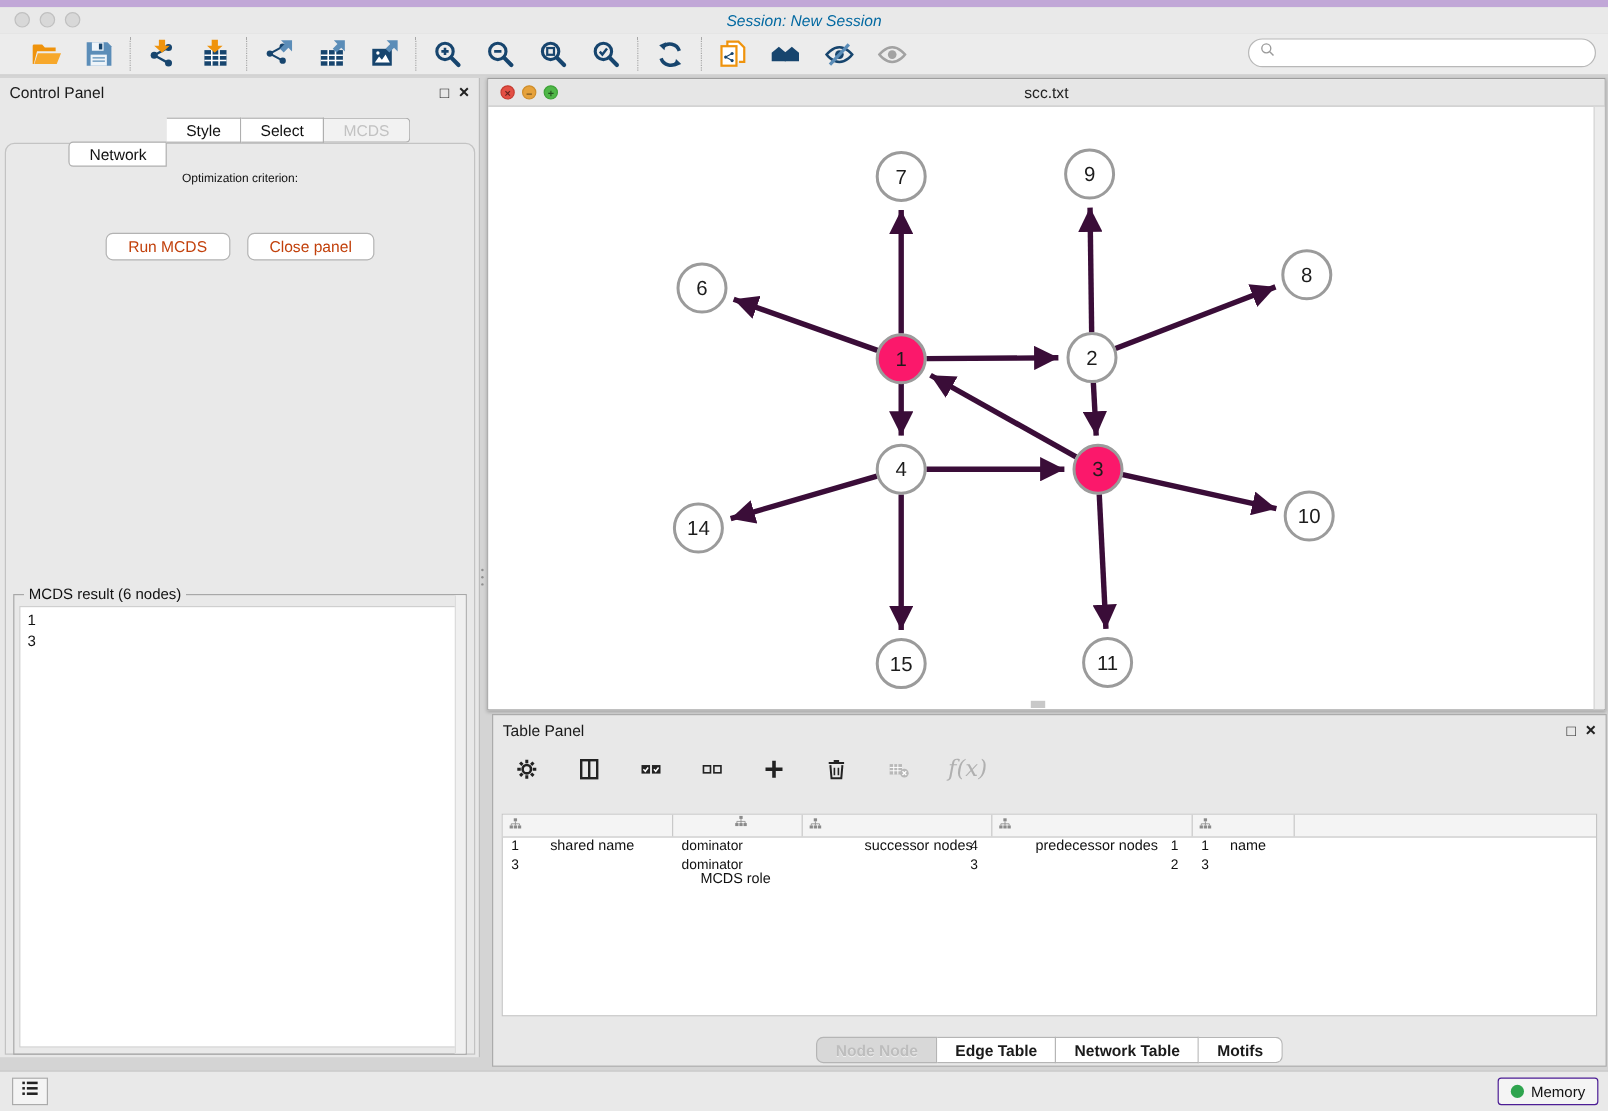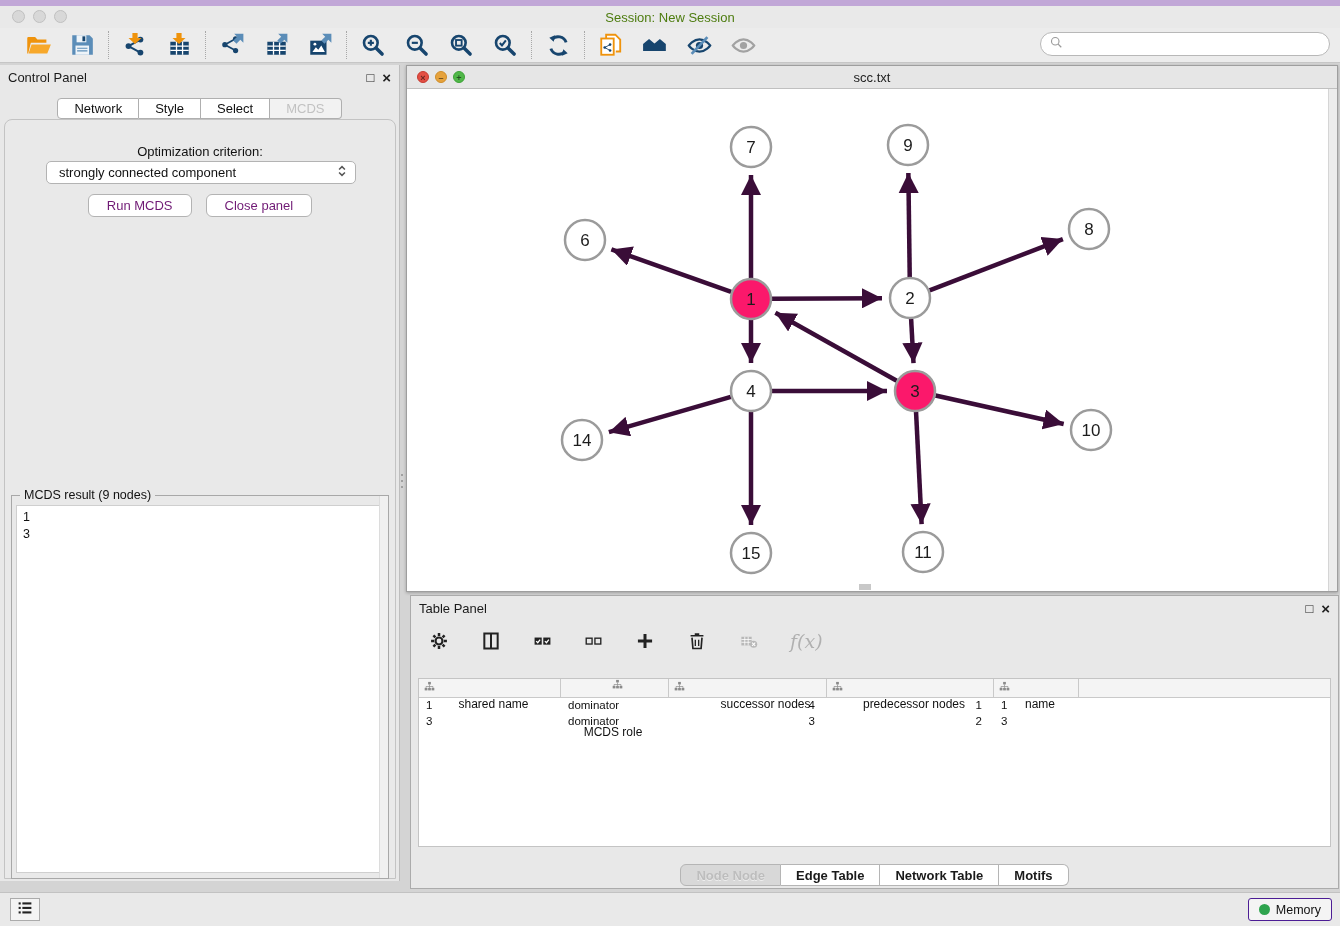--- a/index.html
+++ b/index.html
@@ -5,21 +5,21 @@
   * { margin:0; padding:0; box-sizing:border-box; }
   html,body { width:1340px; height:926px; }
   body { font-family:"Liberation Sans","DejaVu Sans",sans-serif; background:#d4d4d4; position:relative; overflow:hidden; }
 
   .top-strip { position:absolute; left:0; top:0; width:1340px; height:6px; background:#c1a7d7; }
 
   
   .titlebar { position:absolute; left:0; top:6px; width:1340px; height:22px; background:#e9e9e9; display:flex; align-items:center; }
   .tl-group { position:absolute; left:12px; top:4px; display:flex; gap:8px; }
   .tl { width:13px; height:13px; border-radius:50%; background:#d8d8d8; border:1px solid #c0c0c0; }
-  .win-title { width:100%; text-align:center; font-size:13px; color:#4d7c0f; }
+  .win-title { width:100%; text-align:center; font-size:13px; color:#0369a1;font-style:italic; }
 
   
   .main-toolbar { position:absolute; left:0; top:28px; width:1340px; height:35px; background:#ececec; border-bottom:1px solid #c6c6c6; display:flex; align-items:center; padding-left:12px; }
   .tb-group { display:flex; align-items:center; gap:16px; padding:0 12px; }
   .tb-sep { width:1px; height:28px; border-left:1px dotted #a8a8a8; }
   .tb-btn { width:28px; height:28px; display:flex; align-items:center; justify-content:center; cursor:default; }
   .tb-btn.disabled { opacity:.9; }
   .search-wrap { position:absolute; right:10px; top:4px; width:290px; height:24px; background:#ffffff; border:1px solid #b8b8b8; border-radius:12px; display:flex; align-items:center; padding-left:8px; gap:4px; }
   .search-wrap input { border:none; outline:none; flex:1; height:20px; font-size:13px; background:transparent; font-family:inherit; }
 
@@ -28,29 +28,29 @@
 
   
   .control-panel { position:absolute; left:0; top:2px; width:400px; height:816px; background:#e8e8e8; border-right:1px solid #bdbdbd; }
   .panel-header { height:24px; display:flex; align-items:center; padding:0 8px; }
   .panel-title { font-size:13px; color:#1a1a1a; }
   .panel-header .spacer { flex:1; }
   .ph-icon { font-size:13px; color:#222; margin-left:8px; line-height:1; cursor:default; }
   .ph-icon.close { font-weight:bold; font-size:15px; }
   .cp-tabs { position:absolute; left:0; top:33px; width:100%; display:flex; justify-content:center; z-index:2; }
   .tab { height:21px; padding:0 16px; background:#ffffff; border:1px solid #afafaf; border-left:none; font-size:13px; display:flex; align-items:center; color:#111; }
-  .tab:first-child { border-left:1px solid #afafaf; border-radius:4px 0 0 4px; }
+  .tab:first-child { border-left:1px solid #afafaf; border-radius:4px 0 0 4px;margin-top:20px; }
   .tab:last-child { border-radius:0 4px 4px 0; }
   .tab.active { background:#f2f2f2; color:#c2c2c2; }
   .cp-body { position:absolute; left:4px; top:54px; width:392px; height:760px; background:#e9e9e9; border:1px solid #c3c3c3; border-radius:8px 8px 0 0; }
-  .opt-label { position:absolute; left:0; top:24px; width:100%; text-align:center; font-size:13px; color:#111; }
+  .opt-label { position:absolute; left:0; top:24px; width:100%; text-align:center; font-size:10px; color:#111; }
   .dropdown { position:absolute; left:41px; top:41px; width:310px; height:23px; background:#ffffff; border:1px solid #b3b3b3; border-radius:5px; display:flex; align-items:center; padding:0 6px 0 12px; font-size:13px; color:#111; }
   .dropdown .dd-label { flex:1; }
   .btn-row { position:absolute; left:0; top:74px; width:100%; display:flex; justify-content:center; gap:14px; }
-  .push-btn { height:23px; padding:0 18px; background:#ffffff; border:1px solid #b3b3b3; border-radius:6px; font-size:13px; color:#701a75; display:flex; align-items:center; cursor:default; }
+  .push-btn { height:23px; padding:0 18px; background:#ffffff; border:1px solid #b3b3b3; border-radius:6px; font-size:13px; color:#c2410c; display:flex; align-items:center; cursor:default; }
   .result-fieldset { position:absolute; left:6px; top:375px; width:378px; height:384px; border:1px solid #a8a8a8; }
   .result-legend { position:absolute; left:8px; top:-8px; background:#e9e9e9; padding:0 4px; font-size:12.5px; color:#111; }
   .result-box { position:absolute; left:4px; top:9px; width:368px; height:368px; background:#ffffff; border:1px solid #cfcfcf; font-size:12.5px; color:#111; padding:3px 6px; white-space:pre-line; line-height:17px; }
   .result-scroll { position:absolute; right:0; top:0; width:9px; height:100%; background:#f0f0f0; border-left:1px solid #dcdcdc; }
   .splitter-handle { position:absolute; left:399px; top:405px; width:6px; height:26px; display:flex; flex-direction:column; align-items:center; justify-content:center; gap:4px; }
   .splitter-handle i { width:2px; height:2px; background:#8f8f8f; border-radius:50%; }
 
   
   .network-frame { position:absolute; left:406px; top:2px; width:932px; height:527px; background:#ffffff; border:1px solid #9e9e9e; box-shadow:0 1px 3px rgba(0,0,0,.25); }
   .nf-titlebar { height:23px; background:#e6e6e6; border-bottom:1px solid #c0c0c0; position:relative; display:flex; align-items:center; justify-content:center; }
@@ -275,32 +275,26 @@
       <span class="ph-icon close">×</span>
     </div>
     <div class="cp-tabs">
         <div class="tab">Network</div>
         <div class="tab">Style</div>
         <div class="tab">Select</div>
         <div class="tab active">MCDS</div>
       </div>
     <div class="cp-body">
       <div class="opt-label">Optimization criterion:</div>
-      <div class="dropdown">
-        <span class="dd-label">strongly connected component</span>
-        <span id="dd-arrows-slot"><svg width="14" height="14" viewBox="0 0 24 24">
-              <path d="M7 9.5l5-5 5 5M7 14.5l5 5 5-5" fill="none" stroke="#555" stroke-width="2.6"></path>
-            </svg></span>
-      </div>
       <div class="btn-row">
         <div class="push-btn">Run MCDS</div>
         <div class="push-btn">Close panel</div>
       </div>
       <div class="result-fieldset">
-        <div class="result-legend">MCDS result (9 nodes)</div>
+        <div class="result-legend">MCDS result (6 nodes)</div>
         <div class="result-box">1
 3</div>
         <div class="result-scroll"></div>
       </div>
     </div>
   </div>
 
   <div class="splitter-handle">
       <i></i>
       <i></i>

